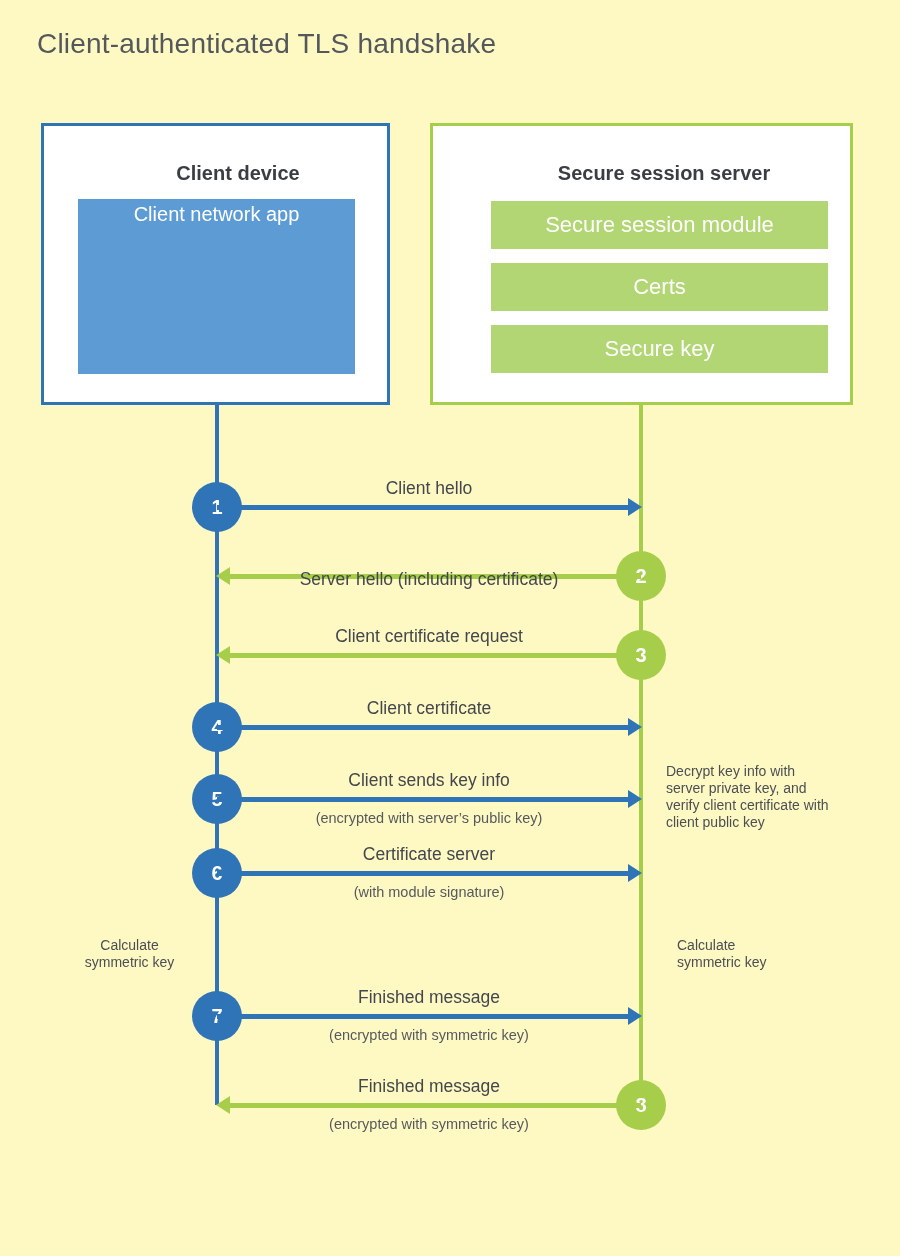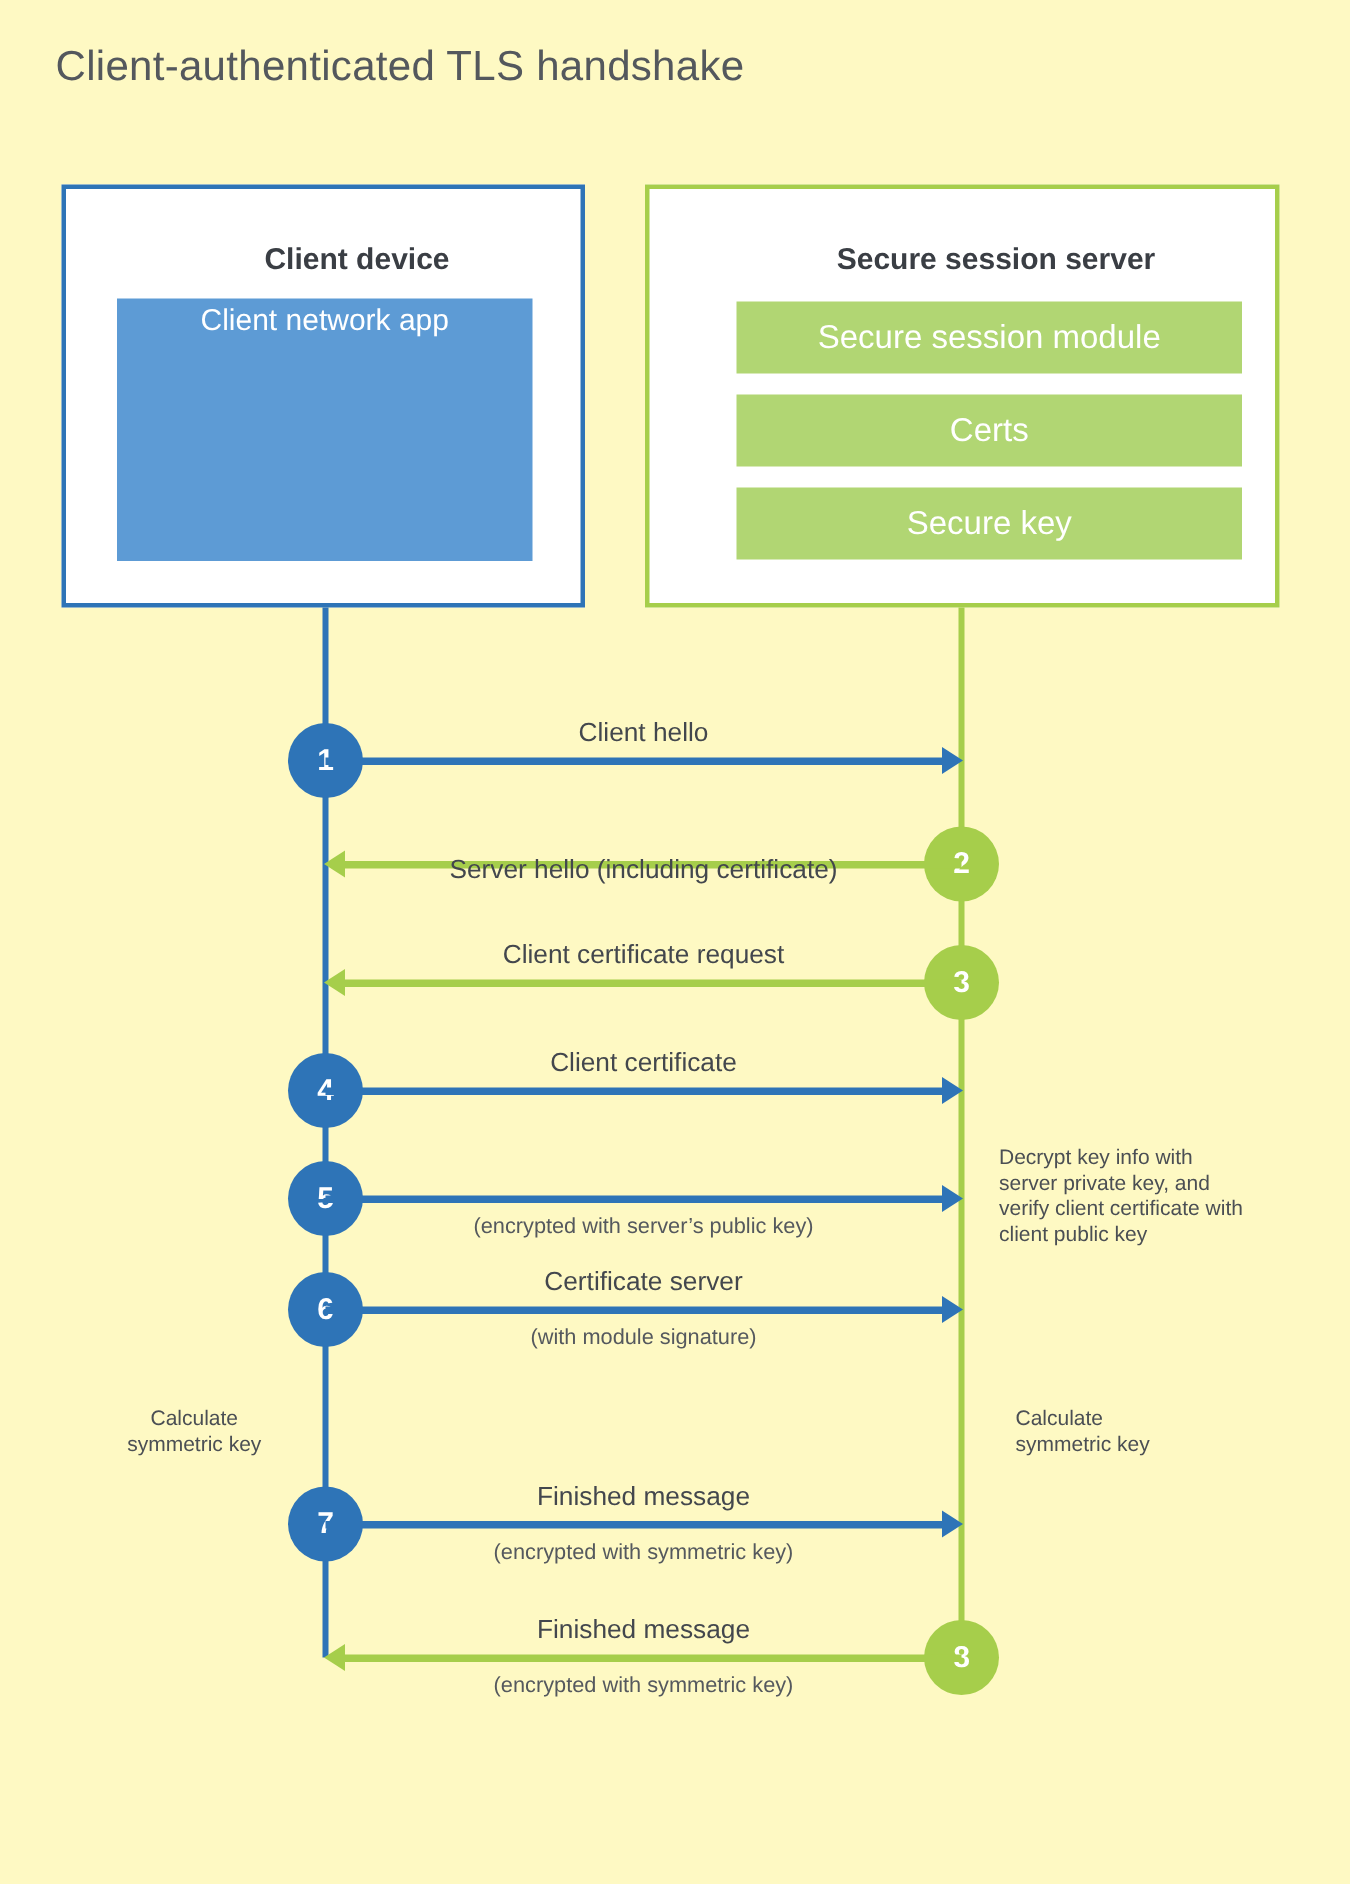--- a/index.html
+++ b/index.html
@@ -94,20 +94,21 @@
   <div class="msg-label" style="top:625px">Client certificate request</div>
 
   <div class="badge blue" style="top:702px">4</div>
   <div class="shaft blue" style="top:725px"></div>
   <div class="head right" style="top:718px"></div>
   <div class="msg-label" style="top:697px">Client certificate</div>
 
   <div class="badge blue" style="top:774px">5</div>
   <div class="shaft blue" style="top:797px"></div>
   <div class="head right" style="top:790px"></div>
+  <div class="msg-label" style="top:769px">Client sends key info</div>
   <div class="msg-sub" style="top:809px">(encrypted with server’s public key)</div>
 
   <div class="badge blue" style="top:848px">6</div>
   <div class="shaft blue" style="top:871px"></div>
   <div class="head right" style="top:864px"></div>
   <div class="msg-label" style="top:843px">Certificate server</div>
   <div class="msg-sub" style="top:883px">(with module signature)</div>
 
   <div class="note server-note">Decrypt key info with server private key, and verify client certificate with client public key</div>
   <div class="note calc-left">Calculate symmetric key</div>

